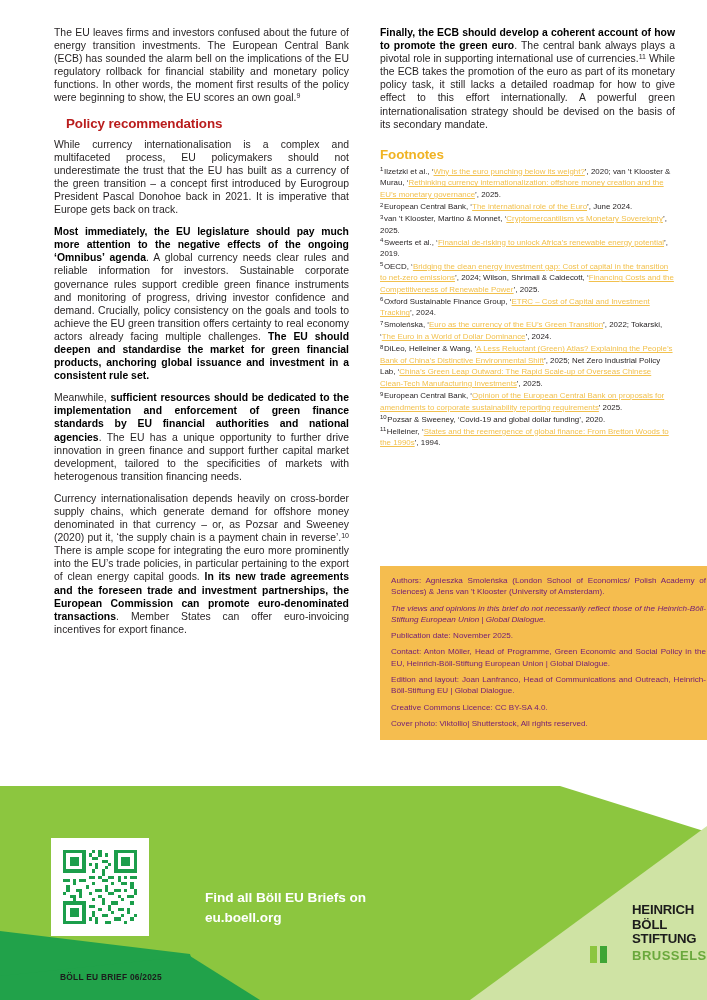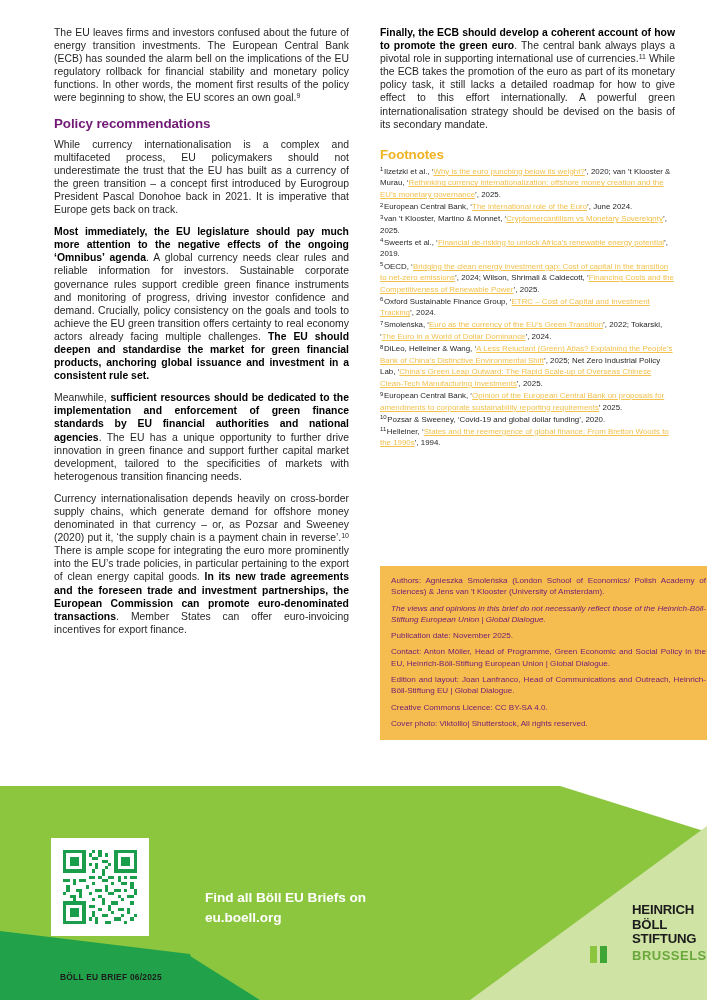--- a/index.html
+++ b/index.html
@@ -52,25 +52,25 @@
     color: #000000;
     margin-top: 12px;
   }
   p.body sup {
     font-size: 7px;
     line-height: 0;
     vertical-align: 0.38em;
   }
 
   h2.section-head {
-    margin: 11px 0 7px 0;
+    margin: 11px 0 7px 12px;
     font-size: 13.4px;
     line-height: 15px;
     font-weight: bold;
-    color: #701a75;
+    color: #b91c1c;
     letter-spacing: -0.1px;
   }
   h2.footnotes-head {
     margin: 16px 0 4px 0;
     font-size: 13.4px;
     line-height: 15px;
     font-weight: bold;
     color: #f0b323;
     letter-spacing: -0.1px;
   }

